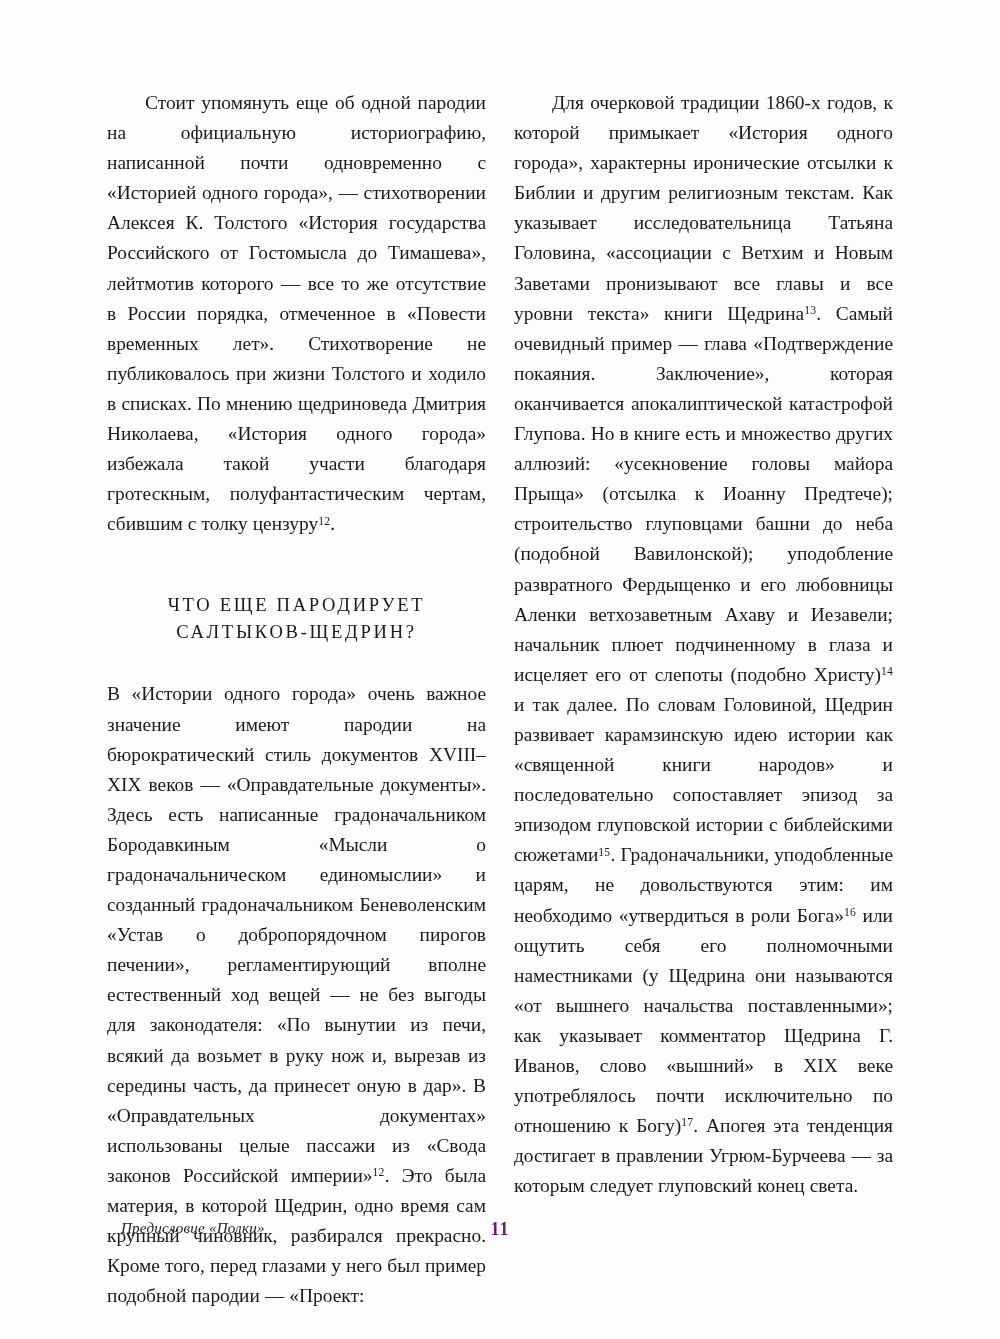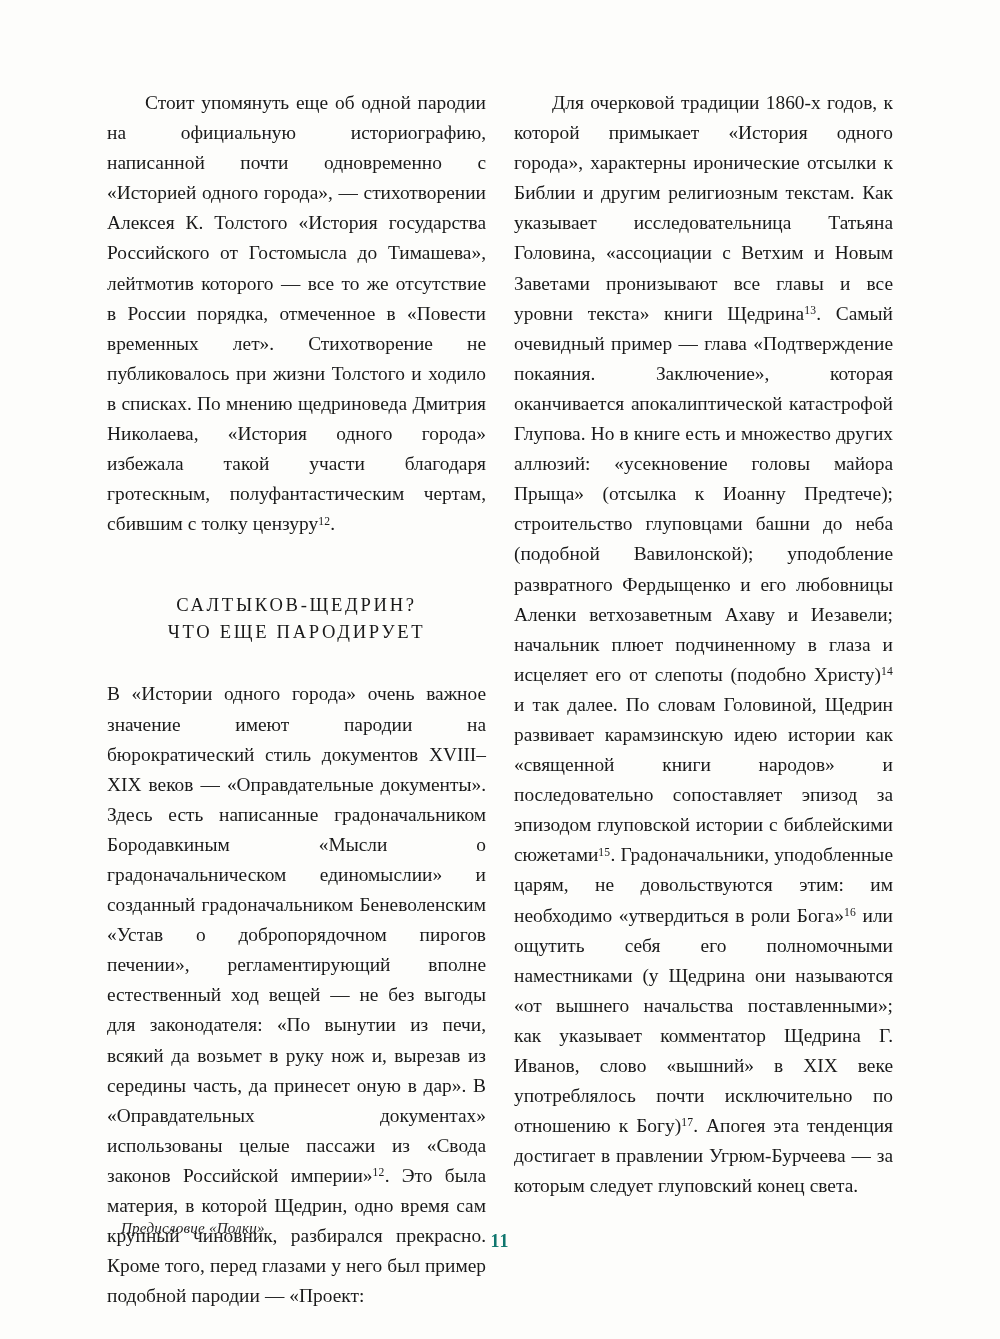--- a/index.html
+++ b/index.html
@@ -91,43 +91,43 @@
     font-style: italic;
     font-size: 15.2px;
     letter-spacing: 0.01em;
     color: #222;
     white-space: nowrap;
   }
 
   .folio {
     position: absolute;
     left: 0;
-    top: 12px;
+    top: 0;
     width: 786px;
     text-align: center;
     font-size: 18px;
     font-weight: bold;
     letter-spacing: 0.06em;
-    color: #0f766e;
+    color: #701a75;
   }
 </style>
 </head>
 <body>
 
 <div class="page">
 
   <div class="columns">
 
     <div class="column">
 
       <p class="body-par"><span>Стоит упомянуть еще об одной пародии на официальную историографию, написанной почти одновременно с «Историей одного города», — стихотворении Алексея К. Толстого «История государства Российского от Гостомысла до Тимашева», лейтмотив которого — все то же отсутствие в России порядка, отмеченное в «Повести временных лет». Стихотворение не публиковалось при жизни Толстого и ходило в списках. По мнению щедриноведа Дмитрия Николаева, «История одного города» избежала такой участи благодаря гротескным, полуфантастическим чертам, сбившим с толку цензуру</span><sup class="fn">12</sup><span>.</span></p>
 
       <h2 class="section-heading">
+          <span class="hl">ЧТО ЕЩЕ ПАРОДИРУЕТ</span>
           <span class="hl">САЛТЫКОВ-ЩЕДРИН?</span>
-          <span class="hl">ЧТО ЕЩЕ ПАРОДИРУЕТ</span>
         </h2>
 
       <p class="body-par no-indent"><span>В «Истории одного города» очень важное значение имеют пародии на бюрократический стиль документов XVIII–XIX веков — «Оправдательные документы». Здесь есть написанные градоначальником Бородавкиным «Мысли о градоначальническом единомыслии» и созданный градоначальником Беневоленским «Устав о добропорядочном пирогов печении», регламентирующий вполне естественный ход вещей — не без выгоды для законодателя: «По вынутии из печи, всякий да возьмет в руку нож и, вырезав из середины часть, да принесет оную в дар». В «Оправдательных документах» использованы целые пассажи из «Свода законов Российской империи»</span><sup class="fn">12</sup><span>. Это была материя, в которой Щедрин, одно время сам крупный чиновник, разбирался прекрасно. Кроме того, перед глазами у него был пример подобной пародии — «Проект:</span></p>
 
     </div>
 
     <div class="column">
 
 
       <p class="body-par"><span>Для очерковой традиции 1860-х годов, к которой примыкает «История одного города», характерны иронические отсылки к Библии и другим религиозным текстам. Как указывает исследовательница Татьяна Головина, «ассоциации с Ветхим и Новым Заветами пронизывают все главы и все уровни текста» книги Щедрина</span><sup class="fn">13</sup><span>. Самый очевидный пример — глава «Подтверждение покаяния. Заключение», которая оканчивается апокалиптической катастрофой Глупова. Но в книге есть и множество других аллюзий: «усекновение головы майора Прыща» (отсылка к Иоанну Предтече); строительство глуповцами башни до неба (подобной Вавилонской); уподобление развратного Фердыщенко и его любовницы Аленки ветхозаветным Ахаву и Иезавели; начальник плюет подчиненному в глаза и исцеляет его от слепоты (подобно Христу)</span><sup class="fn">14</sup><span> и так далее. По словам Головиной, Щедрин развивает карамзинскую идею истории как «священной книги народов» и последовательно сопоставляет эпизод за эпизодом глуповской истории с библейскими сюжетами</span><sup class="fn">15</sup><span>. Градоначальники, уподобленные царям, не довольствуются этим: им необходимо «утвердиться в роли Бога»</span><sup class="fn">16</sup><span> или ощутить себя его полномочными наместниками (у Щедрина они называются «от вышнего начальства поставленными»; как указывает комментатор Щедрина Г. Иванов, слово «вышний» в XIX веке употреблялось почти исключительно по отношению к Богу)</span><sup class="fn">17</sup><span>. Апогея эта тенденция достигает в правлении Угрюм-Бурчеева — за которым следует глуповский конец света.</span></p>

